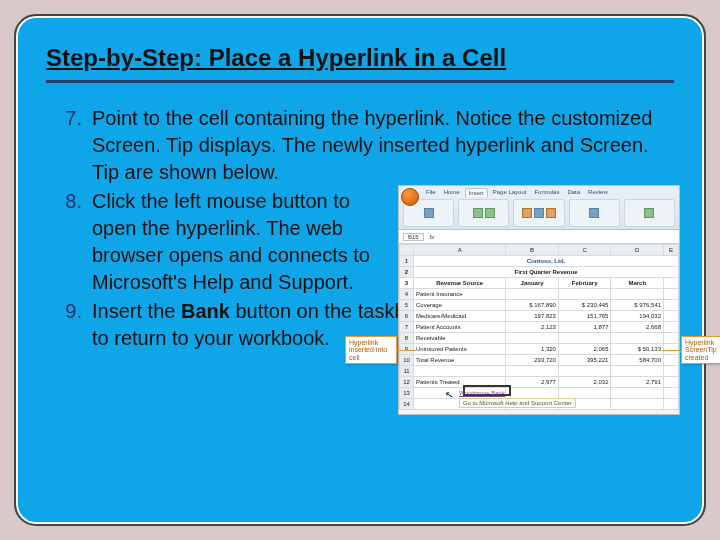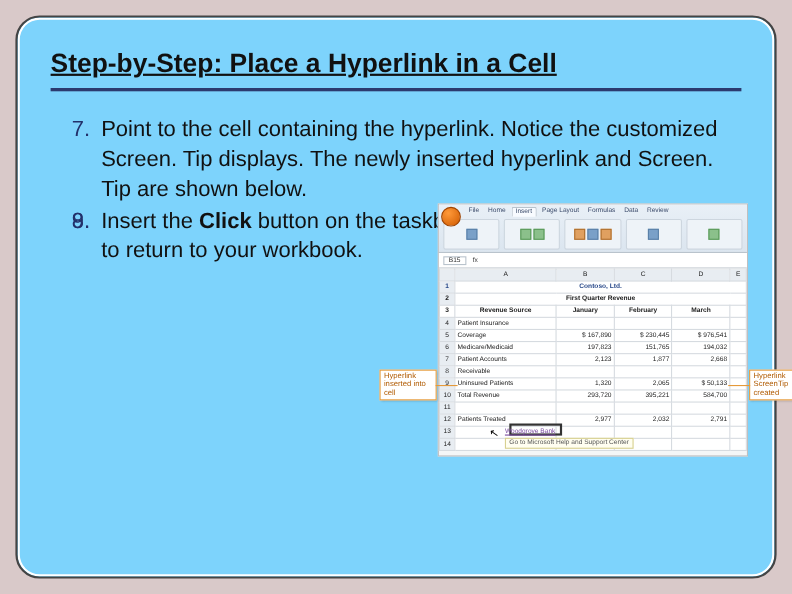--- a/index.html
+++ b/index.html
@@ -5,21 +5,21 @@
   * { box-sizing: border-box; margin: 0; padding: 0; }
   html, body { width: 720px; height: 540px; overflow: hidden; }
   body {
     background: #d9c9c9;
     font-family: Arial, "Helvetica Neue", sans-serif;
     position: relative;
   }
   .frame {
     position: absolute;
     top: 14px; left: 14px; right: 14px; bottom: 14px;
-    background: #7dd3fc;
+    background: #0ea5e9;
     border: 2px solid #444;
     border-radius: 22px;
     padding: 28px 30px 24px 30px;
     box-shadow: inset 0 0 0 2px #ffffff;
   }
   .title {
     font-size: 24px;
     font-weight: bold;
     text-decoration: underline;
     color: #111;
@@ -201,24 +201,25 @@
   <div class="title">Step-by-Step: Place a Hyperlink in a Cell</div>
 
   <div class="content">
     <ol class="steps">
       <li>
         <span class="num">7.</span>
         <span>Point to the cell containing the hyperlink. Notice the customized Screen. Tip displays. The newly inserted hyperlink and Screen. Tip are shown below.</span>
       </li>
       <li class="wrap8">
         <span class="num">8.</span>
+        <span>Click the left mouse button to open the hyperlink. The web browser opens and connects to Microsoft's Help and Support.</span>
       </li>
       <li class="wrap9">
         <span class="num">9.</span>
-        <span>Insert the </span><span class="bold">Click</span><span> button on the taskbar to return to your workbook.</span>
+        <span>Insert the </span><span class="bold">Bank</span><span> button on the taskbar to return to your workbook.</span>
       </li>
     </ol>
 
     <div class="excel">
       <div class="orb"></div>
       <div class="ribbon">
         <div class="tabs">
           <span>File</span>
           <span>Home</span>
           <span class="active">Insert</span>

